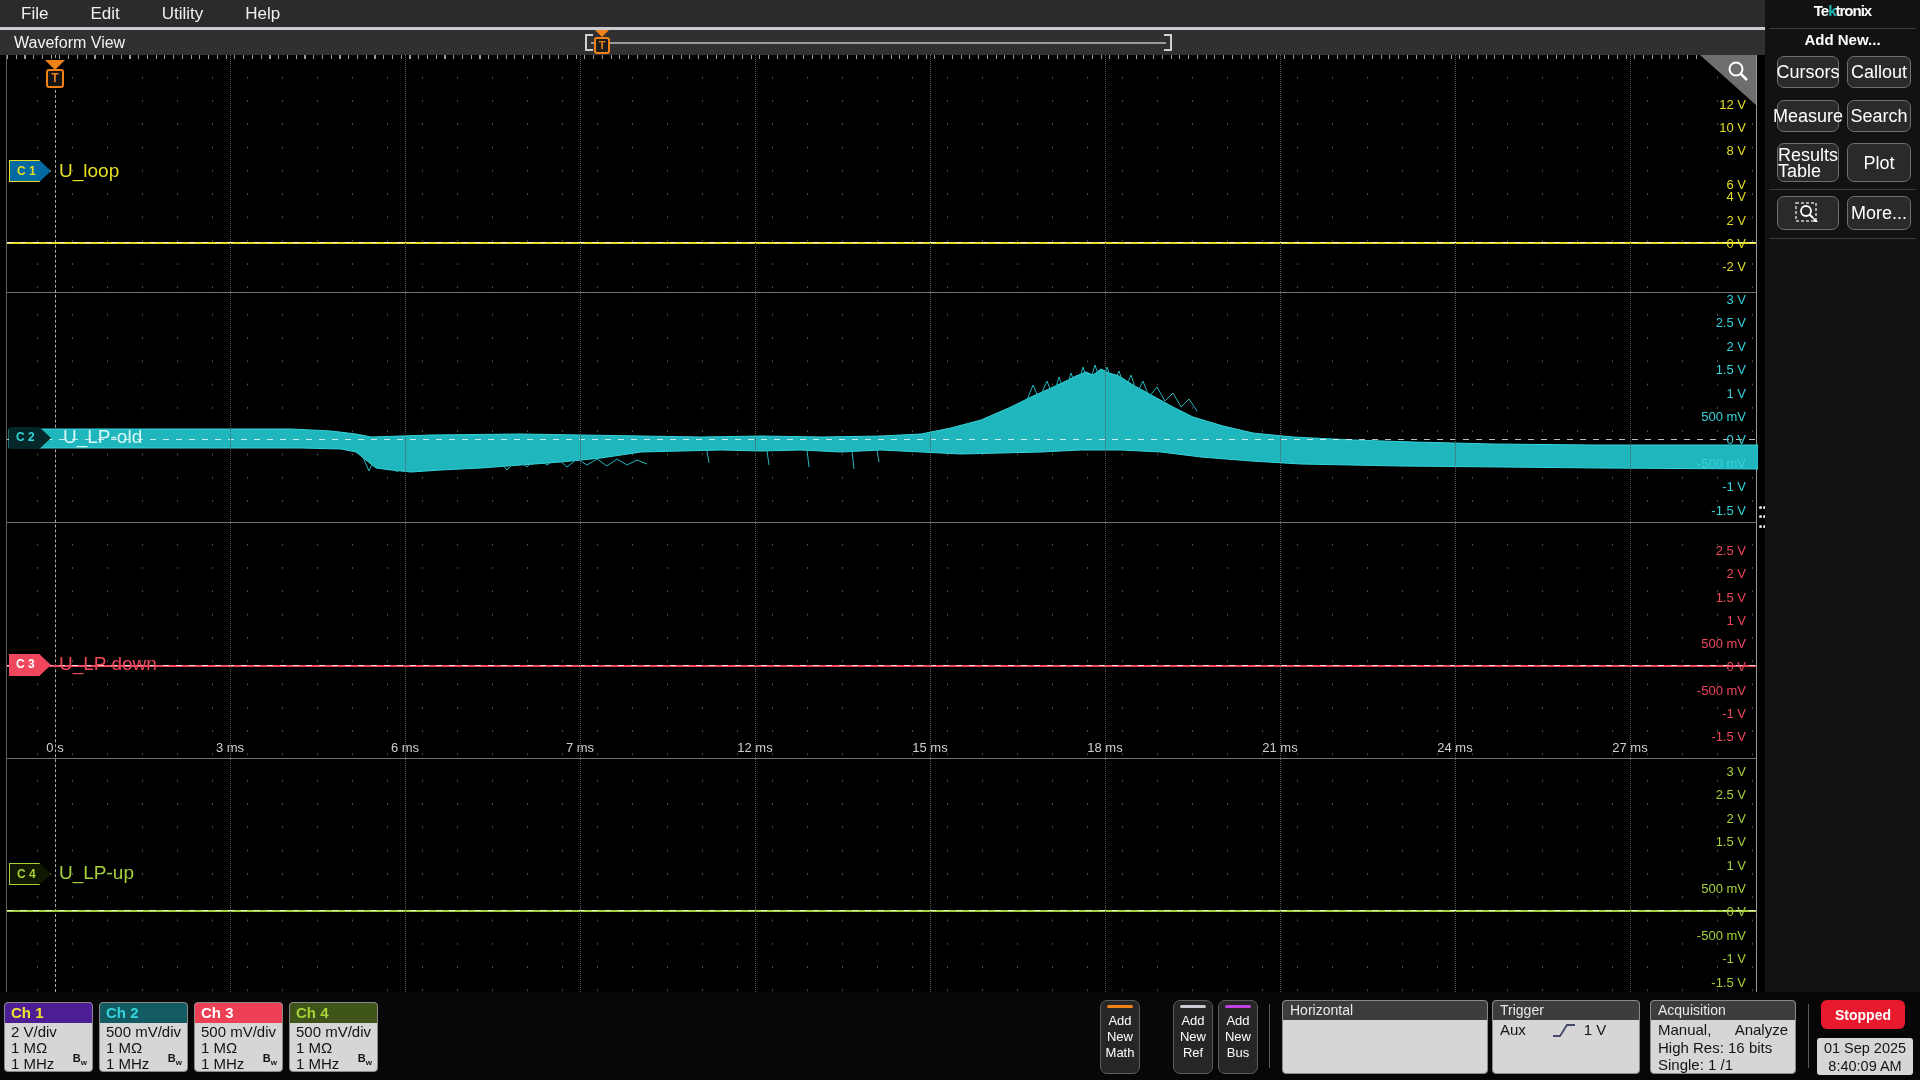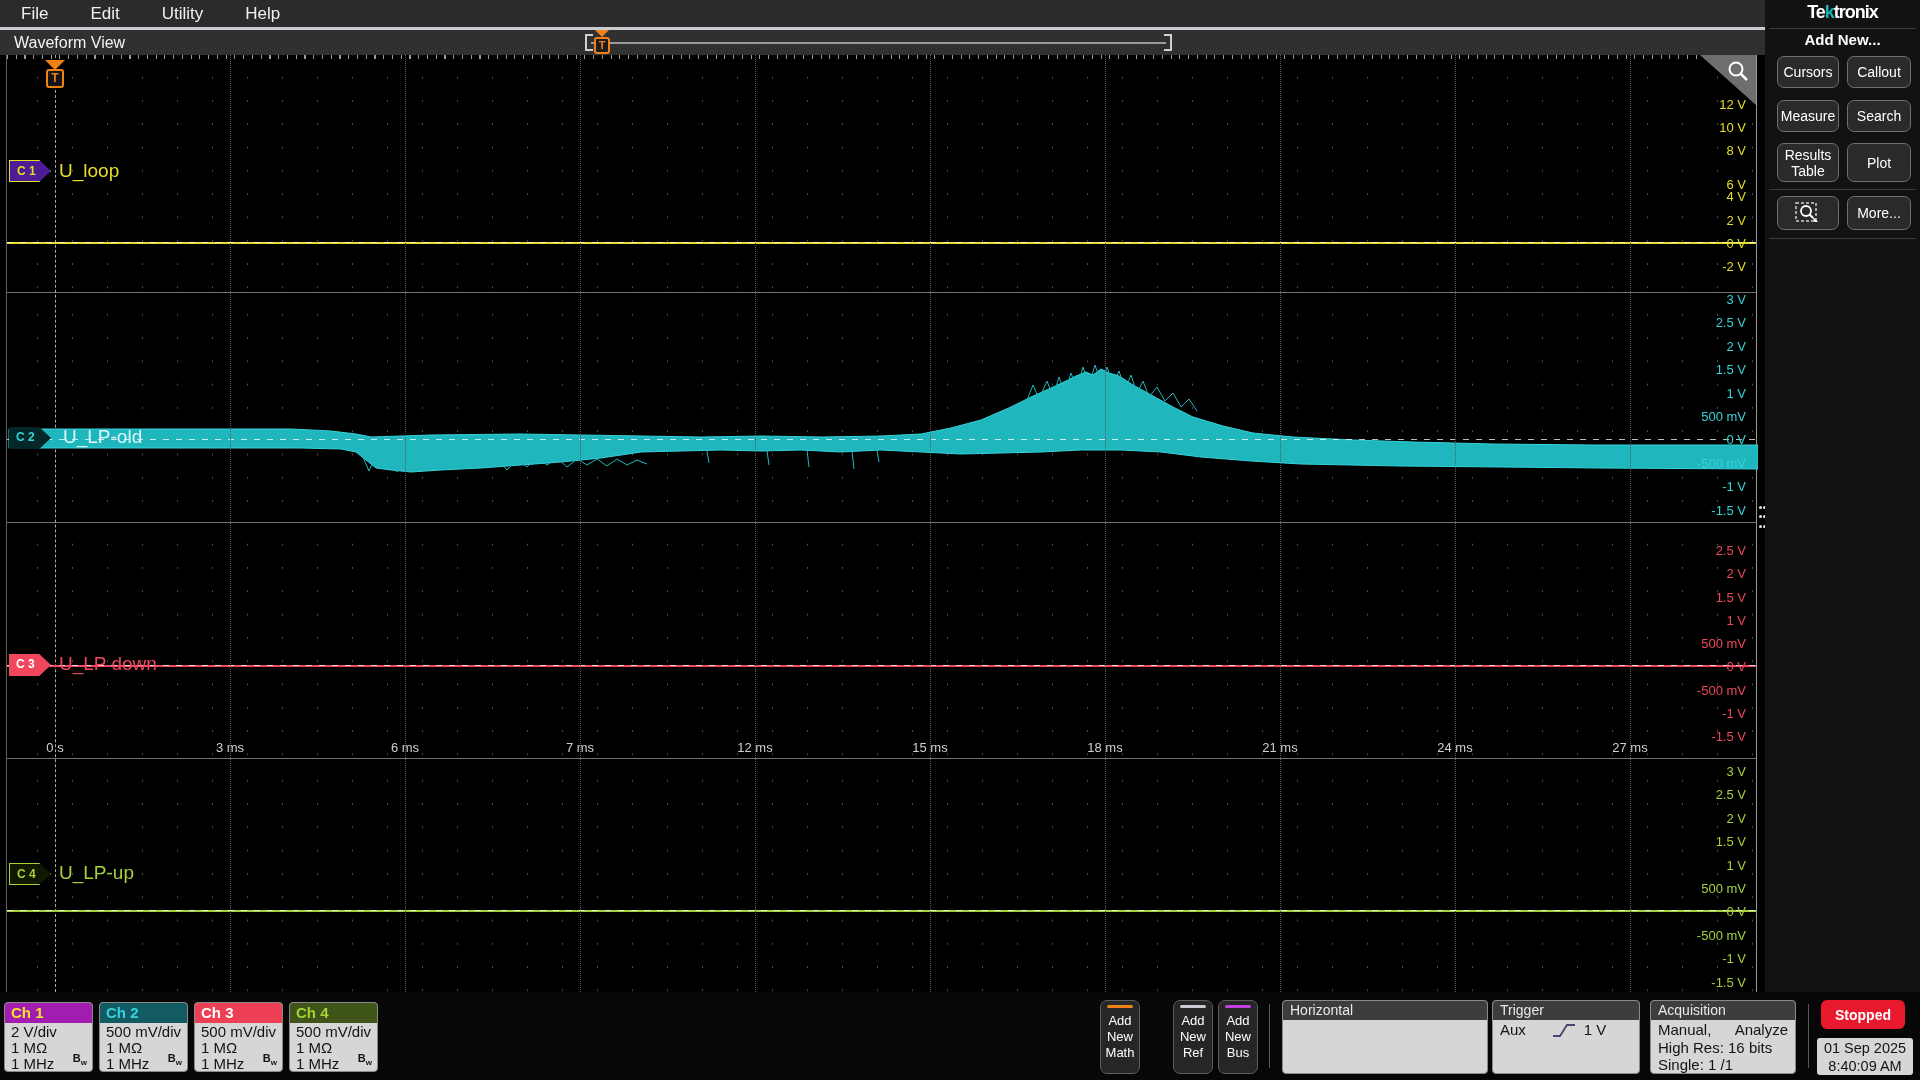--- a/index.html
+++ b/index.html
@@ -87,28 +87,28 @@
 
   
   #splitter { position:absolute; left:1758px; top:503px; width:8px; height:28px;
               display:grid; grid-template-columns:repeat(2,1fr); grid-template-rows:repeat(3,1fr);
               justify-items:center; align-items:center; }
   #splitter i { width:3px; height:3px; border-radius:50%; background:#e8e8e8; }
 
   
   #sidebar { position:absolute; left:1765px; top:0; width:155px; height:1080px; background:#121212; }
   #logo { position:absolute; left:0; top:2px; width:100%; text-align:center;
-          color:#fff; font-size:18px; font-weight:bold; letter-spacing:-1px; }
+          color:#fff; font-size:15px; font-weight:bold; letter-spacing:-1px; }
   #logo .k { color:#18b6b2; }
   .sdiv { position:absolute; left:4px; width:147px; height:1px; background:#3c3c3c; }
   #addnew-label { position:absolute; left:0; top:31px; width:100%; text-align:center;
                   color:#fff; font-size:15px; font-weight:bold; }
   .sbtn { position:absolute; background:#2a2a2a; border:1px solid #6e6e6e; border-radius:7px;
-          color:#fff; font-size:14px; display:flex; align-items:center; justify-content:center;
-          text-align:center; line-height:16px; cursor:default; }
+          color:#fff; font-size:18px; display:flex; align-items:center; justify-content:center;
+          line-height:16px; cursor:default; }
 
   
   #bottombar { position:absolute; left:0; top:992px; width:1920px; height:88px; background:#070707; }
   .cbadge { position:absolute; top:10px; width:89px; height:70px; border:1px solid #8a8a8a;
             border-radius:4px; overflow:hidden; background:#d6d6d6; }
   .cbadge .hd { height:20px; font-size:15px; font-weight:bold; padding:1px 0 0 6px; }
   .cbadge .bd { position:relative; padding:1px 0 0 6px; font-size:15px; color:#141414; line-height:16px; }
   .bwicon { position:absolute; right:5px; bottom:1px; font-size:11px; font-weight:bold; color:#141414; }
   .bwicon sub { font-size:8px; }
 
@@ -186,21 +186,21 @@
     <div class="zdash" style="top:855px"></div>
 
     <svg width="1751" height="937" viewBox="0 0 1751 937" style="position:absolute;left:0;top:0">
       <path fill="#1fb6be" stroke="#35d3da" stroke-width="1" d="M2,374 L284,374 L324,376 L349,379 L364,382 L424,380 L514,379 L634,381 L694,382 L754,381 L814,382 L874,381 L914,379 L944,373 L974,365 L1004,352 L1024,342 L1044,333 L1059,326 L1069,321 L1079,317 L1086,320 L1094,314 L1102,318 L1112,321 L1126,330 L1146,341 L1166,352 L1186,362 L1216,371 L1246,378 L1286,382 L1346,385 L1406,387 L1486,389 L1586,390 L1751,390 L1751,414 L1594,413 L1494,412 L1394,411 L1294,409 L1244,406 L1194,402 L1154,397 L1114,395 L1074,395 L1034,397 L994,398 L954,399 L914,397 L874,395 L834,397 L794,395 L754,396 L714,395 L674,396 L634,397 L594,403 L554,407 L514,410 L474,413 L434,415 L404,417 L384,415 L369,413 L359,405 L349,397 L334,394 L294,393 L2,393 Z"></path>
       <path fill="none" stroke="#1fb6be" stroke-width="1" d="M355,400 L362,416 L368,402 L375,414 L383,400 L390,417 L398,403 L406,415 L414,401 L422,413 L430,400 L440,412 L450,401 L460,414 L470,402 L480,412 L490,403 L500,415 L510,404 L520,412 L530,402 L540,410 L550,403 L560,412 L570,404 L580,410 L590,404 L600,411 L610,404 L620,410 L630,405 L640,409"></path>
       <path fill="none" stroke="#1fb6be" stroke-width="1" d="M1020,345 L1026,330 L1032,344 L1040,326 L1046,342 L1052,322 L1058,338 L1064,318 L1070,334 L1076,312 L1082,330 L1088,310 L1094,328 L1100,312 L1106,330 L1112,316 L1118,334 L1124,320 L1130,338 L1136,326 L1142,342 L1150,332 L1158,346 L1166,338 L1174,352 L1182,344 L1190,356"></path>
       <path fill="none" stroke="#1fb6be" stroke-width="1" d="M700,396 L702,408 M760,396 L762,410 M800,395 L802,412 M845,396 L847,414 M870,395 L872,407"></path>
     </svg>
     <div class="zdash" style="top:384px"></div>
 
-    <div class="chbadge" style="left:2px;top:105px;background:#4c1d95;border:1.5px solid #e6df25;color:#e6df25">C 1</div>
+    <div class="chbadge" style="left:2px;top:105px;background:#0369a1;border:1.5px solid #e6df25;color:#e6df25">C 1</div>
     <div class="chname" style="left:52px;top:105px;color:#e6df25">U_loop</div>
 
     <div class="chbadge" style="left:2px;top:372px;background:#04282a;color:#35d3da">C 2</div>
     <div class="chname" style="left:56px;top:371px;color:#d9f7f8">U_LP-old</div>
 
     <div class="chbadge" style="left:2px;top:599px;background:#f0475c;color:#fff">C 3</div>
     <div class="chname" style="left:52px;top:598px;color:#f0475c">U_LP down</div>
 
     <div class="chbadge" style="left:2px;top:808px;background:#101800;border:1.5px solid #a6d13a;color:#a6d13a">C 4</div>
     <div class="chname" style="left:52px;top:807px;color:#a6d13a">U_LP-up</div>
@@ -308,21 +308,21 @@
         <path d="M17,15 L23,21 L19.5,21 Z" fill="#fff"></path>
       </svg>
     </div>
     <div class="sbtn" style="left:82px;top:196px;width:64px;height:34px">More...</div>
     <div class="sdiv" style="top:238px"></div>
   </div>
 
   <div id="bottombar">
 
     <div class="cbadge" style="left:4px">
-      <div class="hd" style="background:#a21caf;color:#f2e42e">Ch 1</div>
+      <div class="hd" style="background:#4c1d95;color:#f2e42e">Ch 1</div>
       <div class="bd">
         <div>2 V/div</div>
         <div>1 MΩ</div>
         <div>1 MHz</div>
         <div class="bwicon"><span>B</span><sub>w</sub></div>
       </div>
     </div>
     <div class="cbadge" style="left:99px">
       <div class="hd" style="background:#125b63;color:#35d3dd">Ch 2</div>
       <div class="bd">

